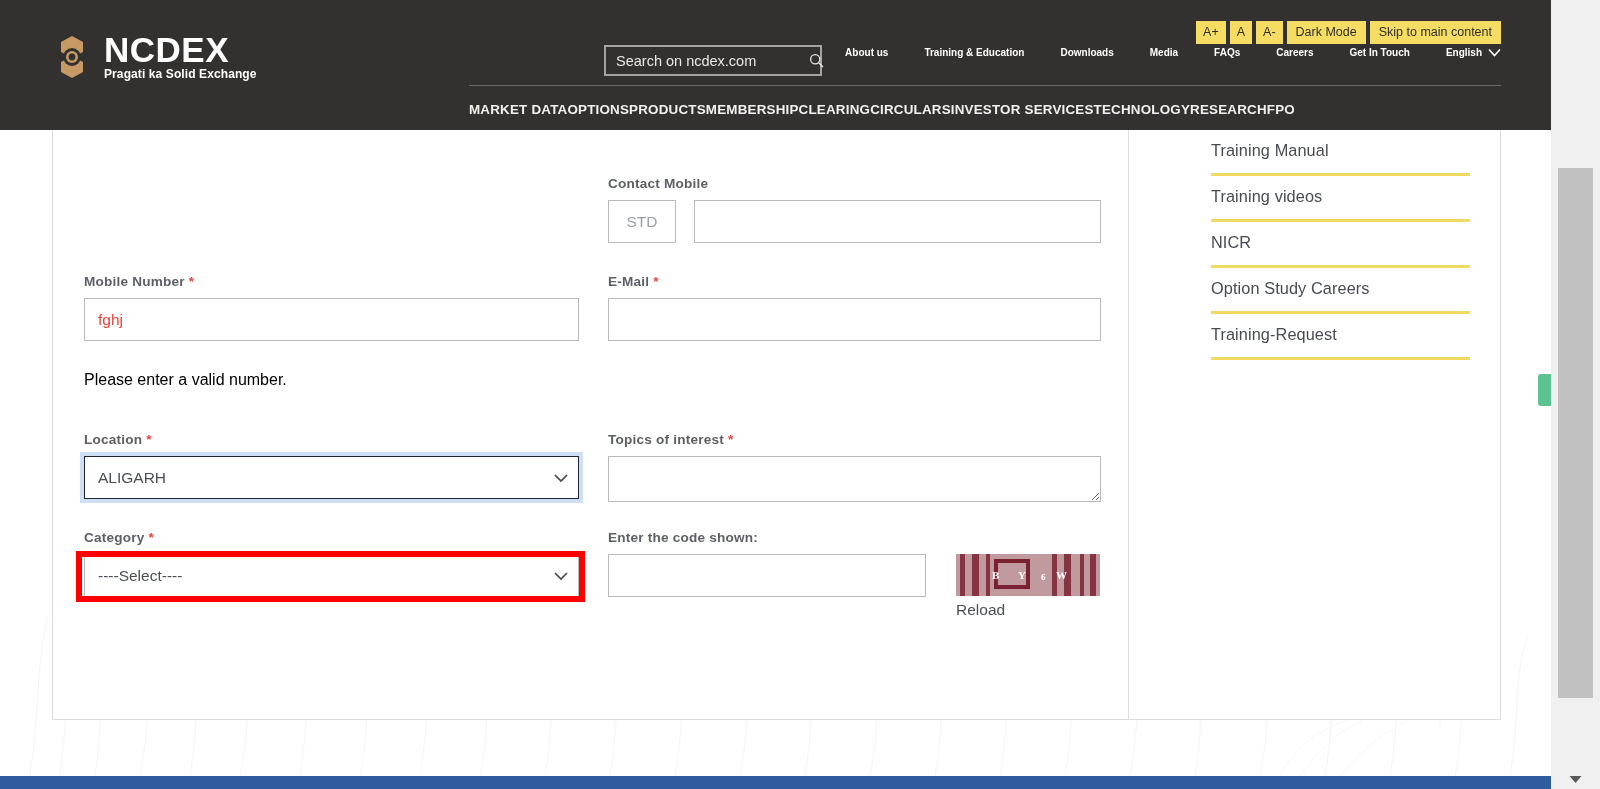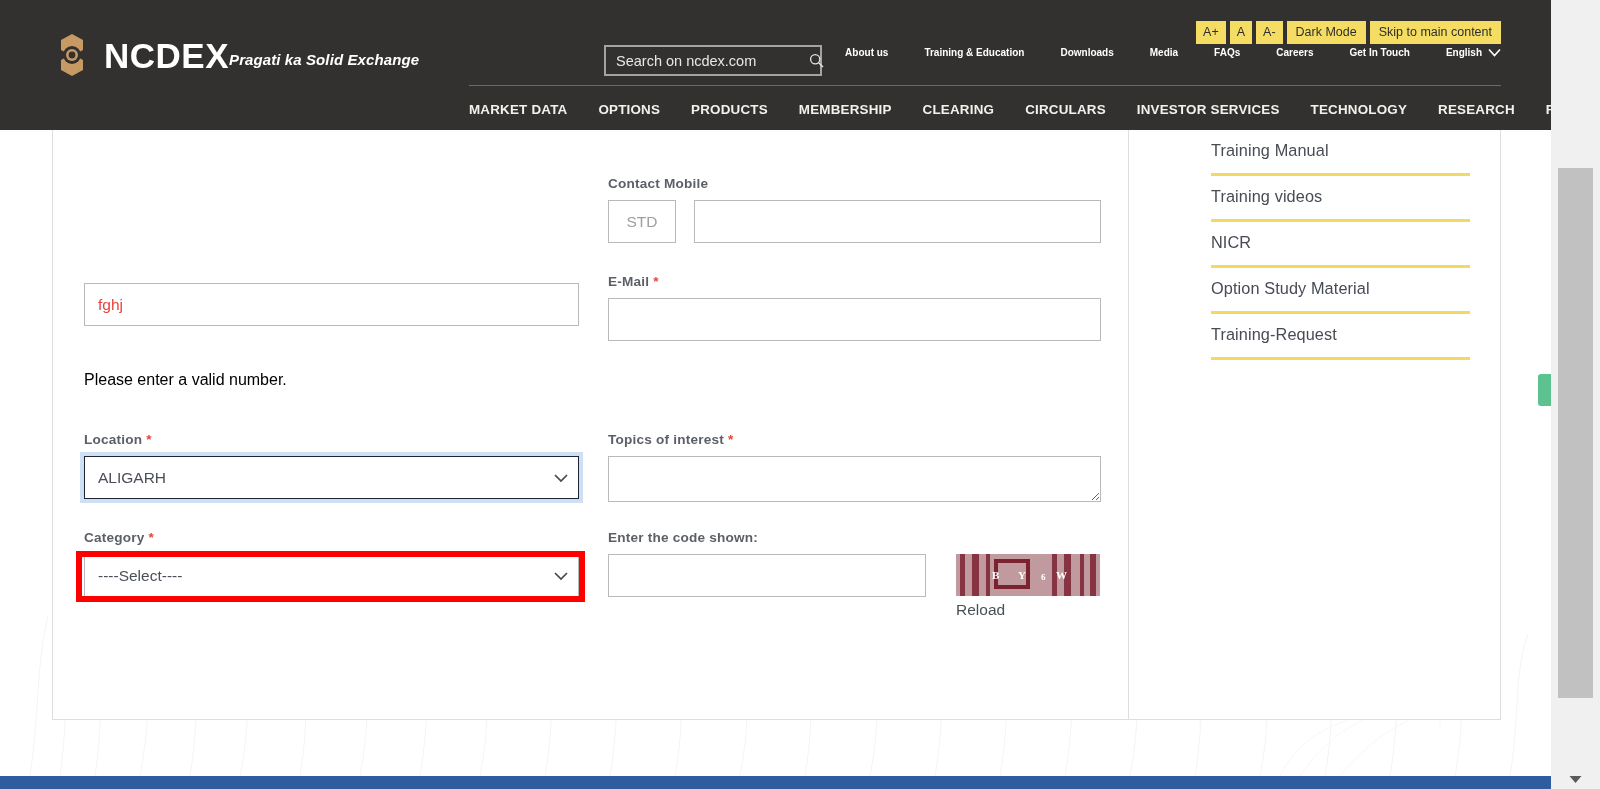--- a/index.html
+++ b/index.html
@@ -38,29 +38,29 @@
     background: #33312f;
     z-index: 20;
   }
 
   
   #logo-wrap {
     position: absolute; left: 52px; top: 32px;
     display: flex; align-items: center; gap: 10px;
   }
   #logo-mark { width: 42px; height: 46px; flex: 0 0 auto; }
-  #logo-text { display: flex; flex-direction: row; }
+  #logo-text { display: flex; flex-direction: column; }
   #logo-word {
     color: #ffffff; font-size: 35px; font-weight: 700;
     letter-spacing: .5px; line-height: 1;
     font-family: "Liberation Sans", sans-serif;
   }
   #logo-tag {
-    color: #ffffff; font-size: 15px; font-weight: 700;
-    letter-spacing: .1px; margin-top: 13px; font-style: italic;
+    color: #ffffff; font-size: 12px; font-weight: 700;
+    letter-spacing: .1px; margin-top: 0;
   }
 
   
   #search-box {
     position: absolute; left: 604px; top: 45px;
     width: 218px; height: 31px;
     border: 2px solid #a3a3a3;
     background: transparent;
     display: flex; align-items: center;
   }
@@ -102,21 +102,21 @@
   
   #nav-rule {
     position: absolute; left: 469px; top: 85px;
     width: 1032px; height: 1px; background: #6d6b68;
   }
 
   
   #main-nav {
     position: absolute; left: 469px; top: 95px;
     width: 1040px; height: 28px;
-    display: flex; align-items: center; gap: 31px;
+    display: flex; align-items: center; 
   }
   .nav-item {
     color: #f4f1ec; font-size: 13.4px; font-weight: 700;
     letter-spacing: .2px; white-space: nowrap; cursor: pointer;
     text-decoration: none;
   }
 
   
   #card {
     position: absolute;
@@ -401,20 +401,24 @@
 
       <div style="position:absolute; left:555px; top:46px; width:493px;">
         <div class="field-label">Contact Mobile</div>
         <div style="display:flex; gap:18px; margin-top:9px;">
           <input class="txt-input" type="text" style="width: 68px; text-align: center;" placeholder="STD">
           <input class="txt-input" type="text" style="flex: 1 1 auto;" value="">
         </div>
       </div>
 
       <div style="position:absolute; left:31px; top:144px; width:495px;">
+        <div class="field-label">
+          <span>Mobile Number</span>
+          <span class="req">*</span>
+        </div>
         <input class="txt-input invalid" type="text" style="margin-top: 9px;" value="fghj">
       </div>
 
       <div style="position:absolute; left:555px; top:144px; width:493px;">
         <div class="field-label">
           <span>E-Mail</span>
           <span class="req">*</span>
         </div>
         <input class="txt-input" type="text" style="margin-top: 9px;" value="">
       </div>
@@ -490,21 +494,21 @@
       </div>
       <div class="side-item">
         <span class="side-label">Training videos</span>
         <span class="side-rule"></span>
       </div>
       <div class="side-item">
         <span class="side-label">NICR</span>
         <span class="side-rule"></span>
       </div>
       <div class="side-item">
-        <span class="side-label">Option Study Material</span>
+        <span class="side-label">Option Study Careers</span>
         <span class="side-rule"></span>
       </div>
       <div class="side-item">
         <span class="side-label">Training-Request</span>
         <span class="side-rule"></span>
       </div>
     </div>
   </div>
 
   <div id="green-tab"></div>

